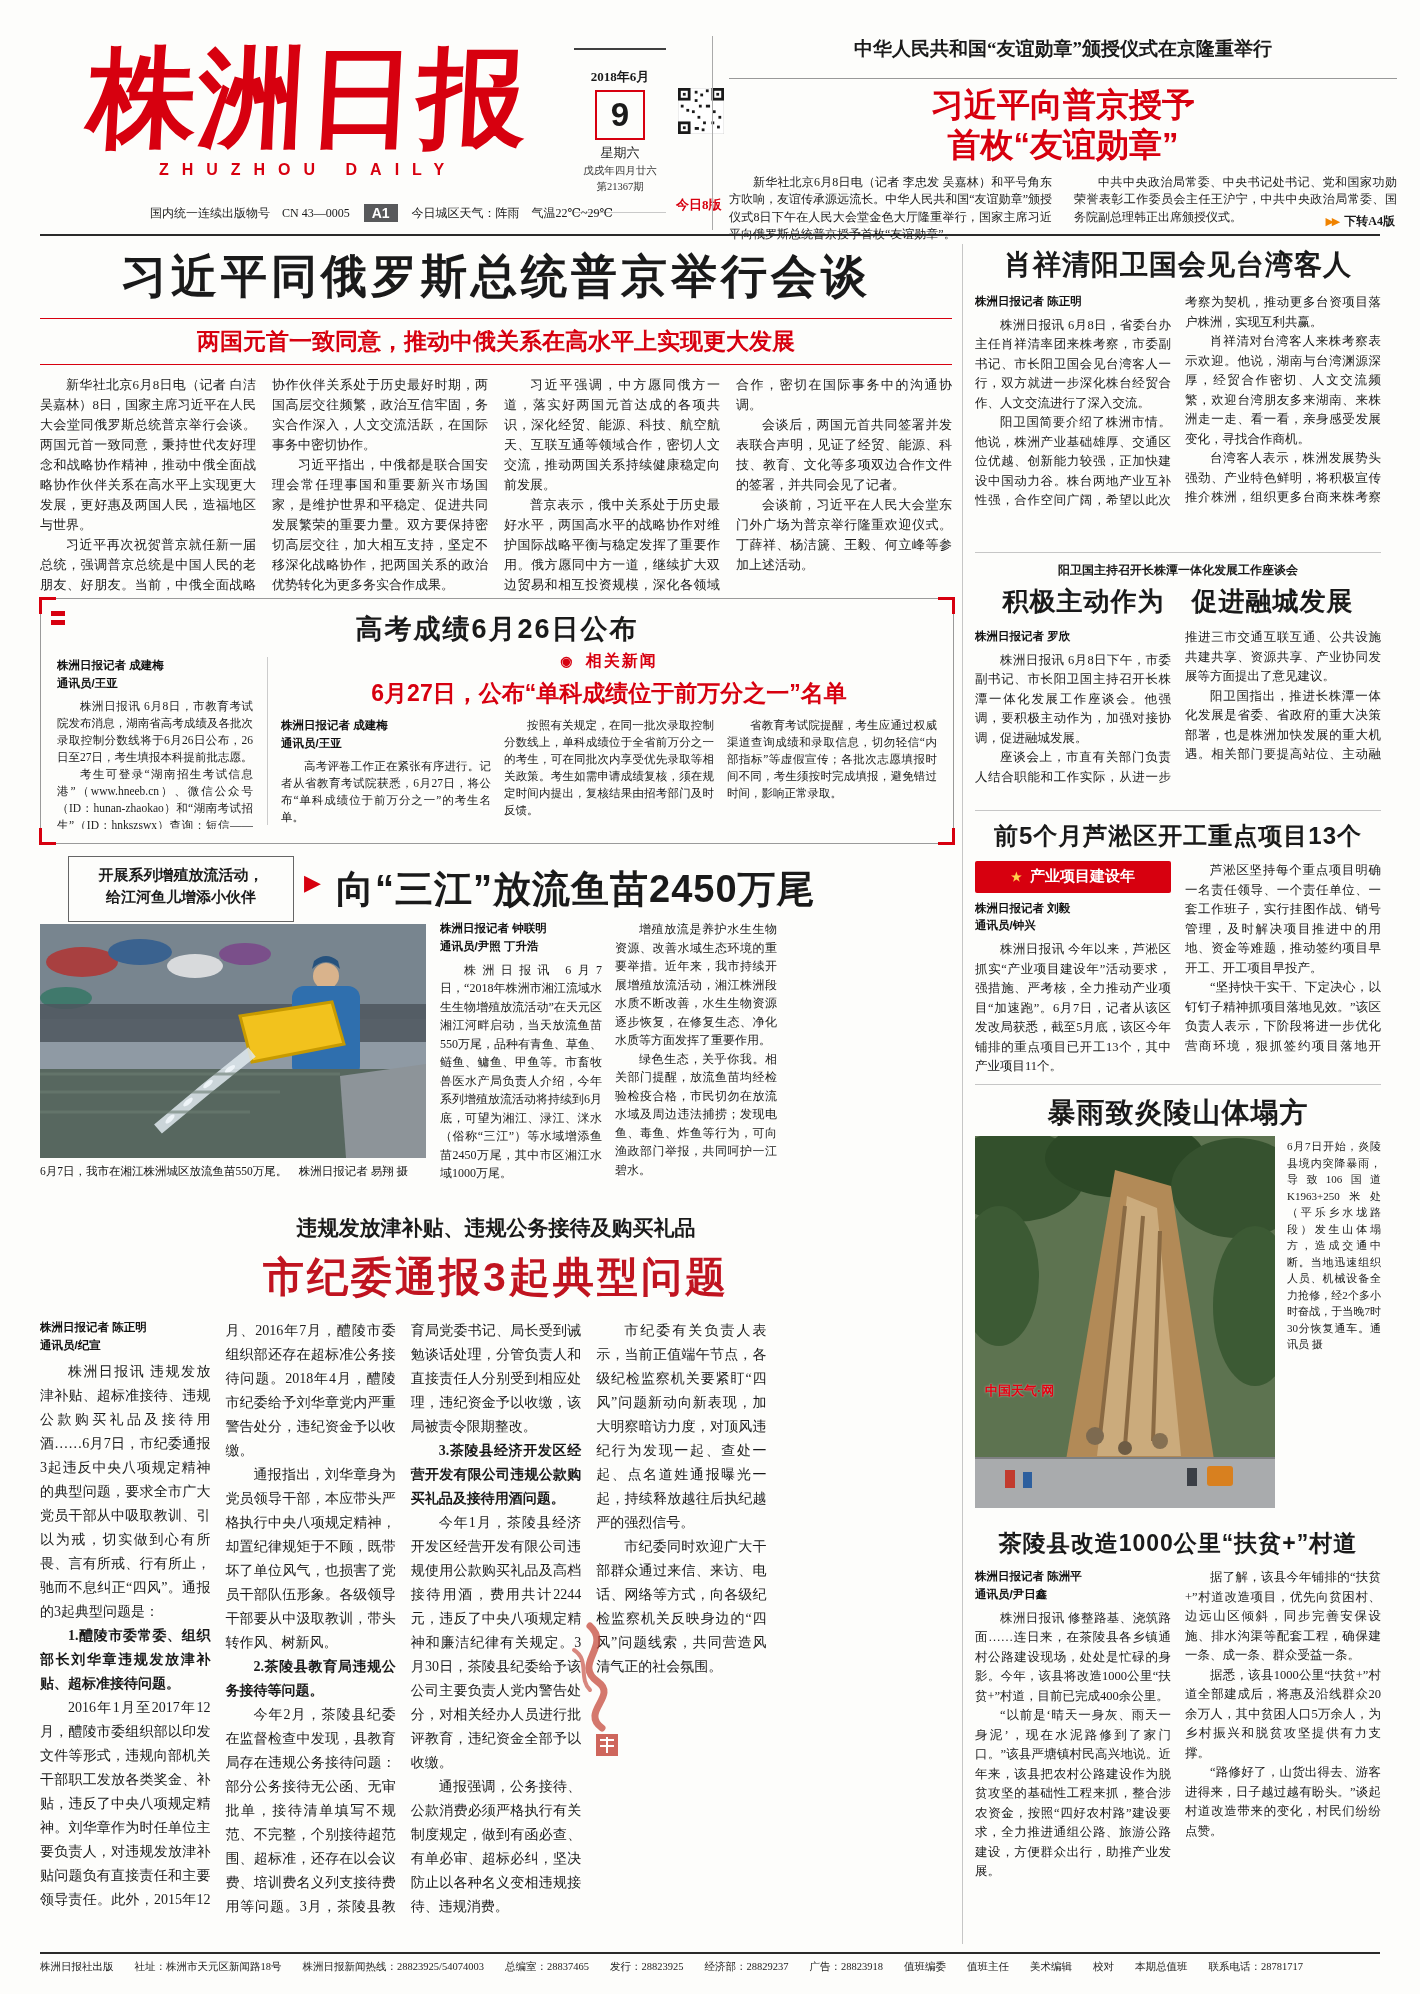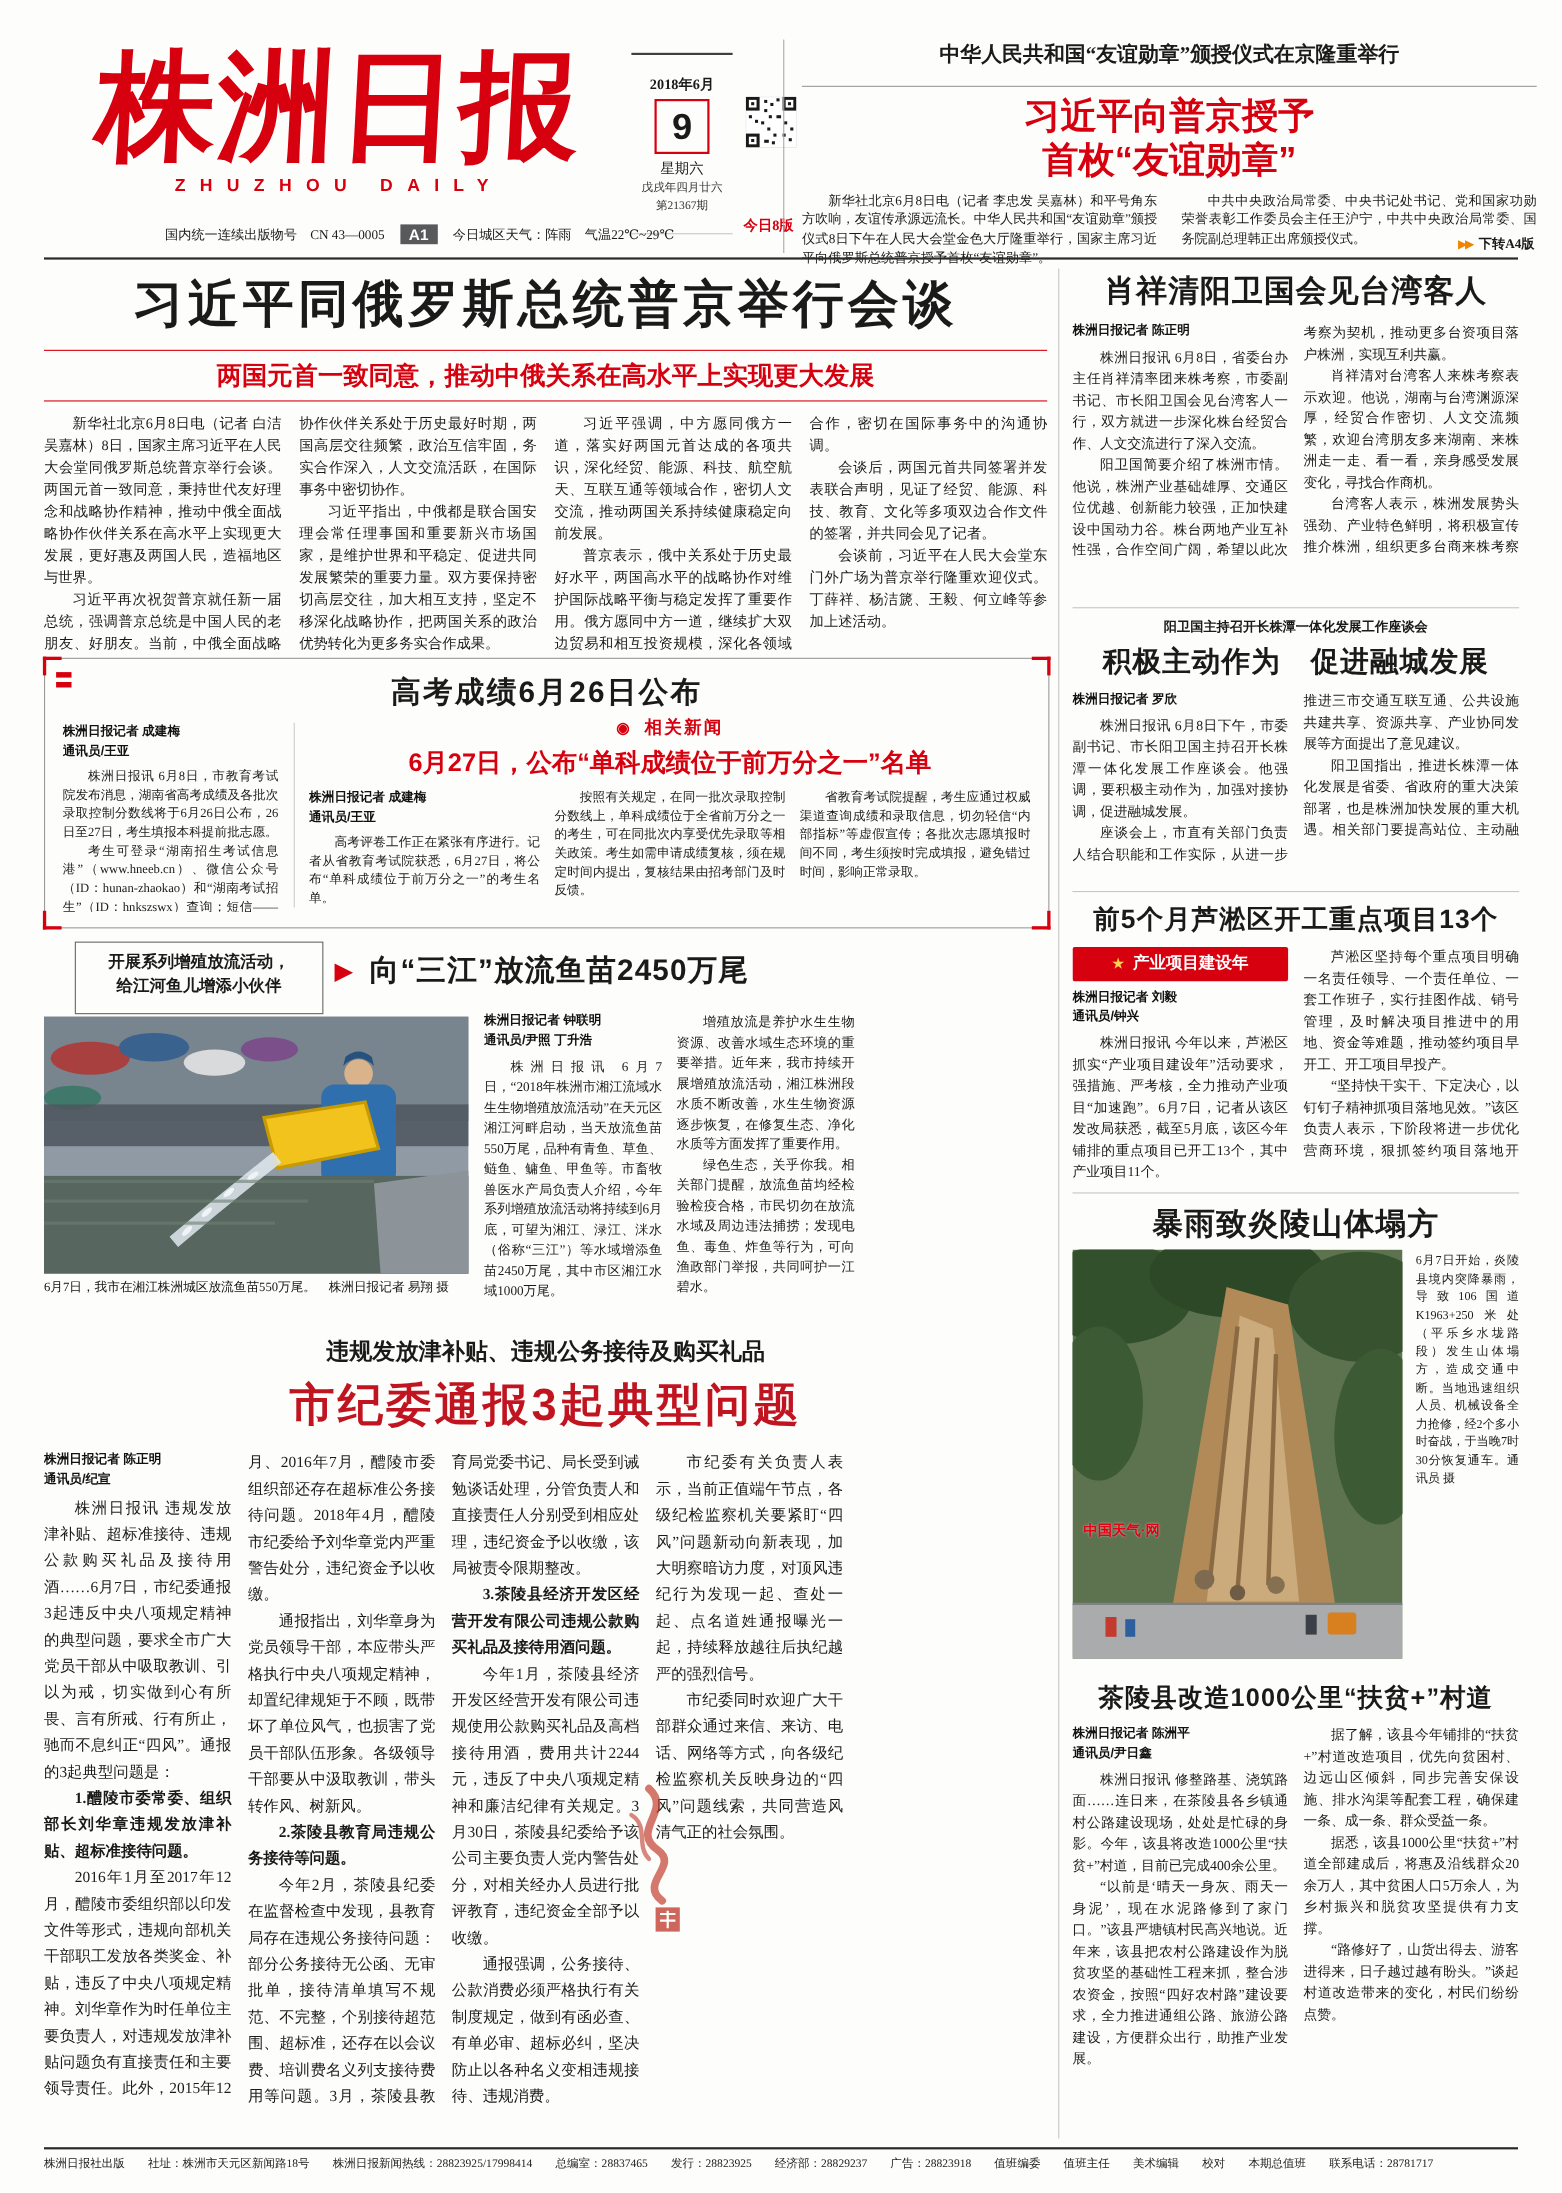--- a/index.html
+++ b/index.html
@@ -78,21 +78,21 @@
              font-family:"Liberation Sans",sans-serif; letter-spacing:2px; }
   .rel-dot { font-size:14px; margin-right:5px; }
   .rel-headline { text-align:center; color:#d7000f; font-size:23px; font-weight:900; margin-top:6px; }
   .rel-body { margin-top:8px; height:110px; font-size:11.5px; line-height:17px; }
 
   
   .fish { left:40px; top:852px; width:912px; height:352px; }
   .fish-intro { position:absolute; left:28px; top:4px; width:224px; height:56px; border:1px solid #666;
                 text-align:center; font-size:15px; font-weight:bold; padding-top:8px; line-height:1.45; }
   .fish-arrow { position:absolute; left:264px; top:18px; color:#d7000f; font-size:22px; }
-  .fish-headline { position:absolute; left:296px; top:12px; font-size:27px; font-weight:900; letter-spacing:1px; }
+  .fish-headline { position:absolute; left:296px; top:12px; font-size:38px; font-weight:900; letter-spacing:1px; }
   .fish-photo { position:absolute; left:0; top:72px; width:386px; height:234px; }
   .fish-caption { position:absolute; left:0; top:312px; width:386px; font-size:11.5px; line-height:15px; color:#111; }
   .fish-body { position:absolute; left:400px; top:68px; width:512px; height:282px; font-size:12px; line-height:18.5px; }
 
   
   .jiwei { left:40px; top:1214px; width:912px; }
   .jw-kicker { text-align:center; font-size:21px; font-weight:bold; }
   .jw-headline { text-align:center; color:#c01420; font-size:41px; font-weight:900; margin-top:8px; letter-spacing:3px; }
   .jw-body { margin-top:14px; height:600px; font-size:14px; line-height:24px; position:relative; }
   .seal { position:absolute; left:560px; top:1620px; opacity:.85; }
@@ -408,15 +408,15 @@
       <div>
           <p>株洲日报讯 修整路基、浇筑路面……连日来，在茶陵县各乡镇通村公路建设现场，处处是忙碌的身影。今年，该县将改造1000公里“扶贫+”村道，目前已完成400余公里。</p>
           <p>“以前是‘晴天一身灰、雨天一身泥’，现在水泥路修到了家门口。”该县严塘镇村民高兴地说。近年来，该县把农村公路建设作为脱贫攻坚的基础性工程来抓，整合涉农资金，按照“四好农村路”建设要求，全力推进通组公路、旅游公路建设，方便群众出行，助推产业发展。</p>
           <p>据了解，该县今年铺排的“扶贫+”村道改造项目，优先向贫困村、边远山区倾斜，同步完善安保设施、排水沟渠等配套工程，确保建一条、成一条、群众受益一条。</p>
           <p>据悉，该县1000公里“扶贫+”村道全部建成后，将惠及沿线群众20余万人，其中贫困人口5万余人，为乡村振兴和脱贫攻坚提供有力支撑。</p>
           <p>“路修好了，山货出得去、游客进得来，日子越过越有盼头。”谈起村道改造带来的变化，村民们纷纷点赞。</p>
         </div>
     </div>
   </div>
 
-  <div class="abs footer">株洲日报社出版　　社址：株洲市天元区新闻路18号　　株洲日报新闻热线：28823925/17998414　　总编室：28837465　　发行：28823925　　经济部：28829237　　广告：28823918　　值班编委　　值班主任　　美术编辑　　校对　　本期总值班　　联系电话：28781717</div>
+  <div class="abs footer">株洲日报社出版　　社址：株洲市天元区新闻路18号　　株洲日报新闻热线：28823925/54074003　　总编室：28837465　　发行：28823925　　经济部：28829237　　广告：28823918　　值班编委　　值班主任　　美术编辑　　校对　　本期总值班　　联系电话：28781717</div>
 
 </div>
 
 </body></html>

